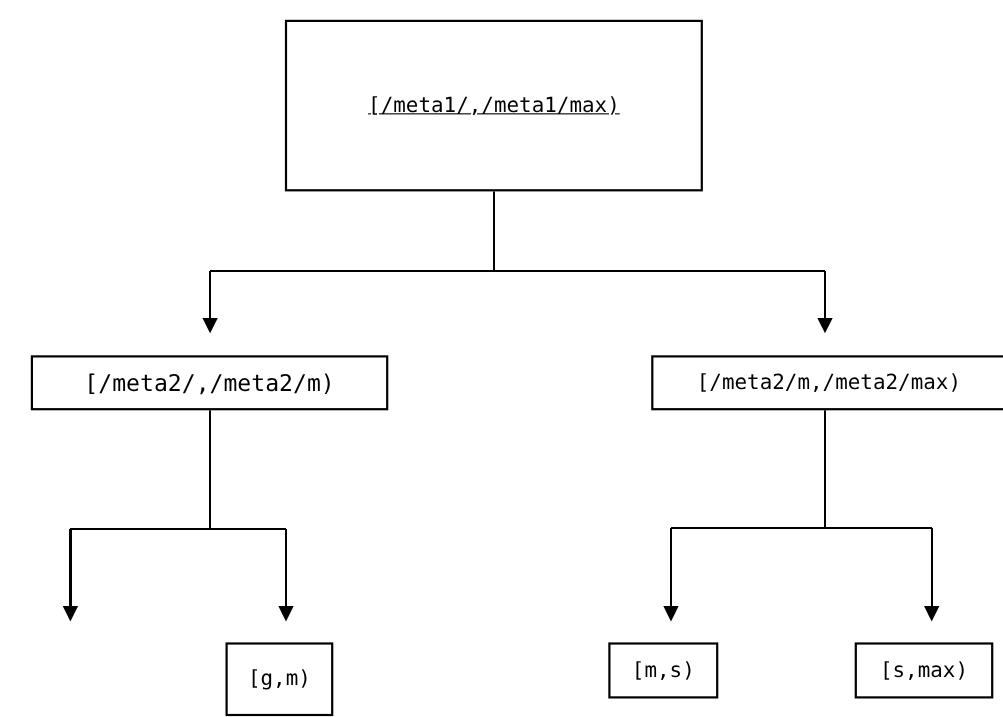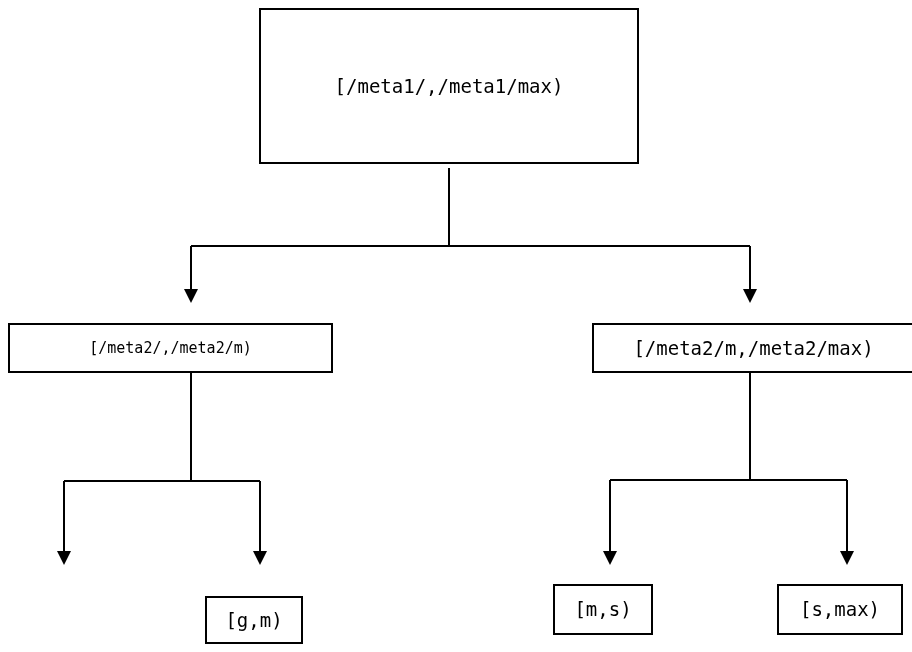--- a/index.html
+++ b/index.html
@@ -27,43 +27,44 @@
     white-space: pre;
     letter-spacing: 0px;
   }
   .node-label {
     display: block;
     line-height: 1;
   }
 
   
   #node-root {
-    left: 259px; top: 8px;
+    left: 259px; top: 18px;
     width: 380px; height: 156px;
     font-size: 19px;
+    text-decoration: underline;
   }
   #node-l2-left {
-    left: 8px; top: 323px;
+    left: 28px; top: 323px;
     width: 325px; height: 50px;
-    font-size: 15px;
+    font-size: 21px;
   }
   #node-l2-right {
     left: 580px; top: 323px;
     width: 323px; height: 50px;
     font-size: 19px;
     margin-left: 12px;
   }
   #node-leaf-1 {
     left: 8px; top: 584px;
     width: 99px; height: 51px;
     font-size: 19px;
   }
   #node-leaf-2 {
-    left: 205px; top: 596px;
-    width: 98px; height: 48px;
+    left: 205px; top: 584px;
+    width: 98px; height: 67px;
     font-size: 19px;
   }
   #node-leaf-3 {
     left: 553px; top: 584px;
     width: 100px; height: 51px;
     font-size: 19px;
   }
   #node-leaf-4 {
     left: 777px; top: 584px;
     width: 126px; height: 51px;

